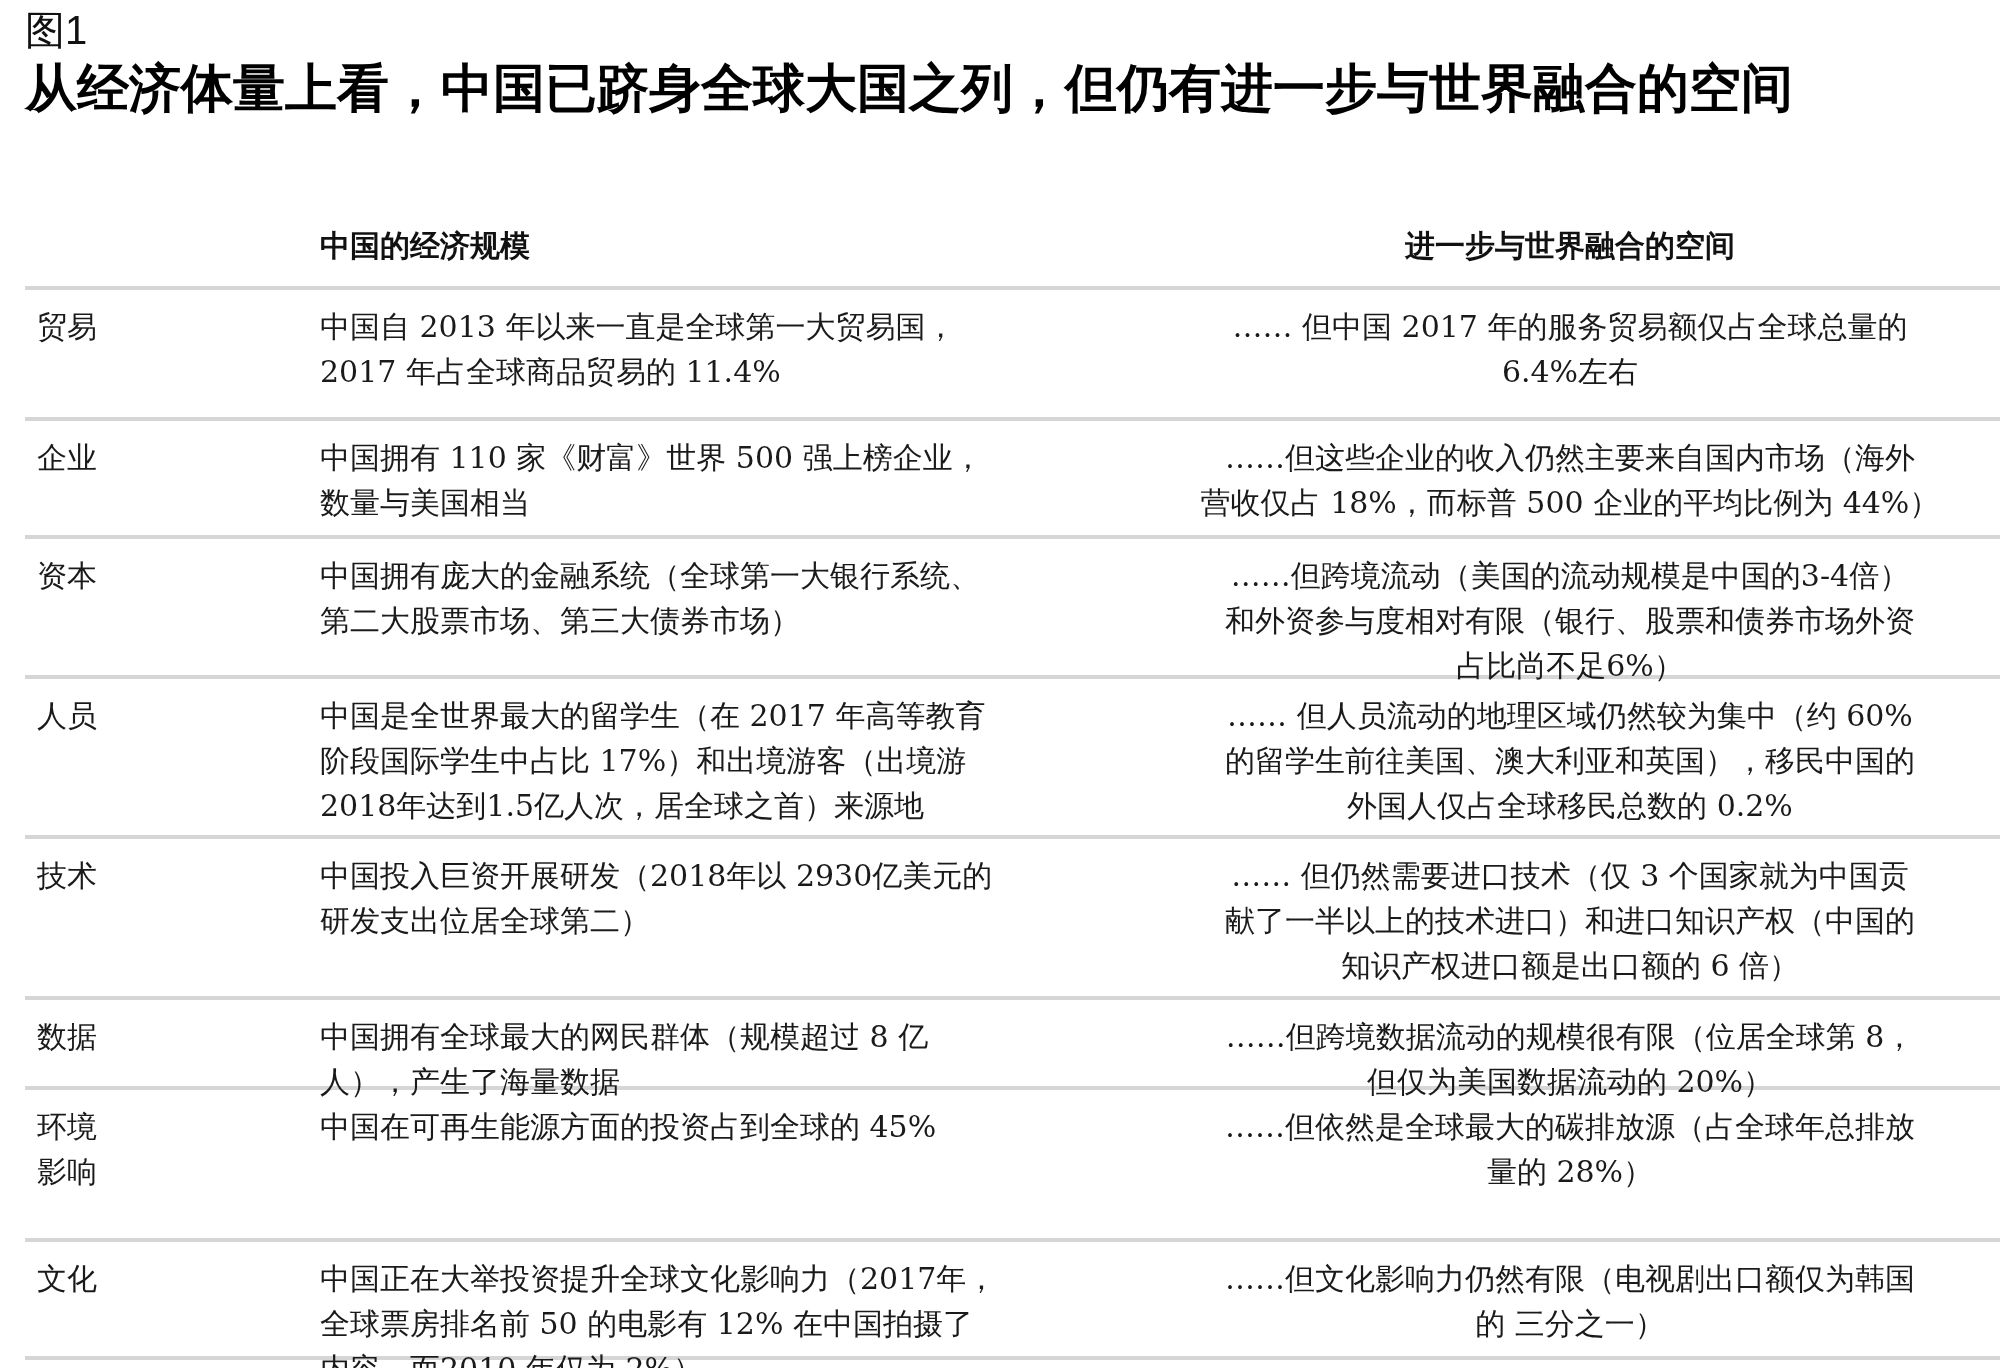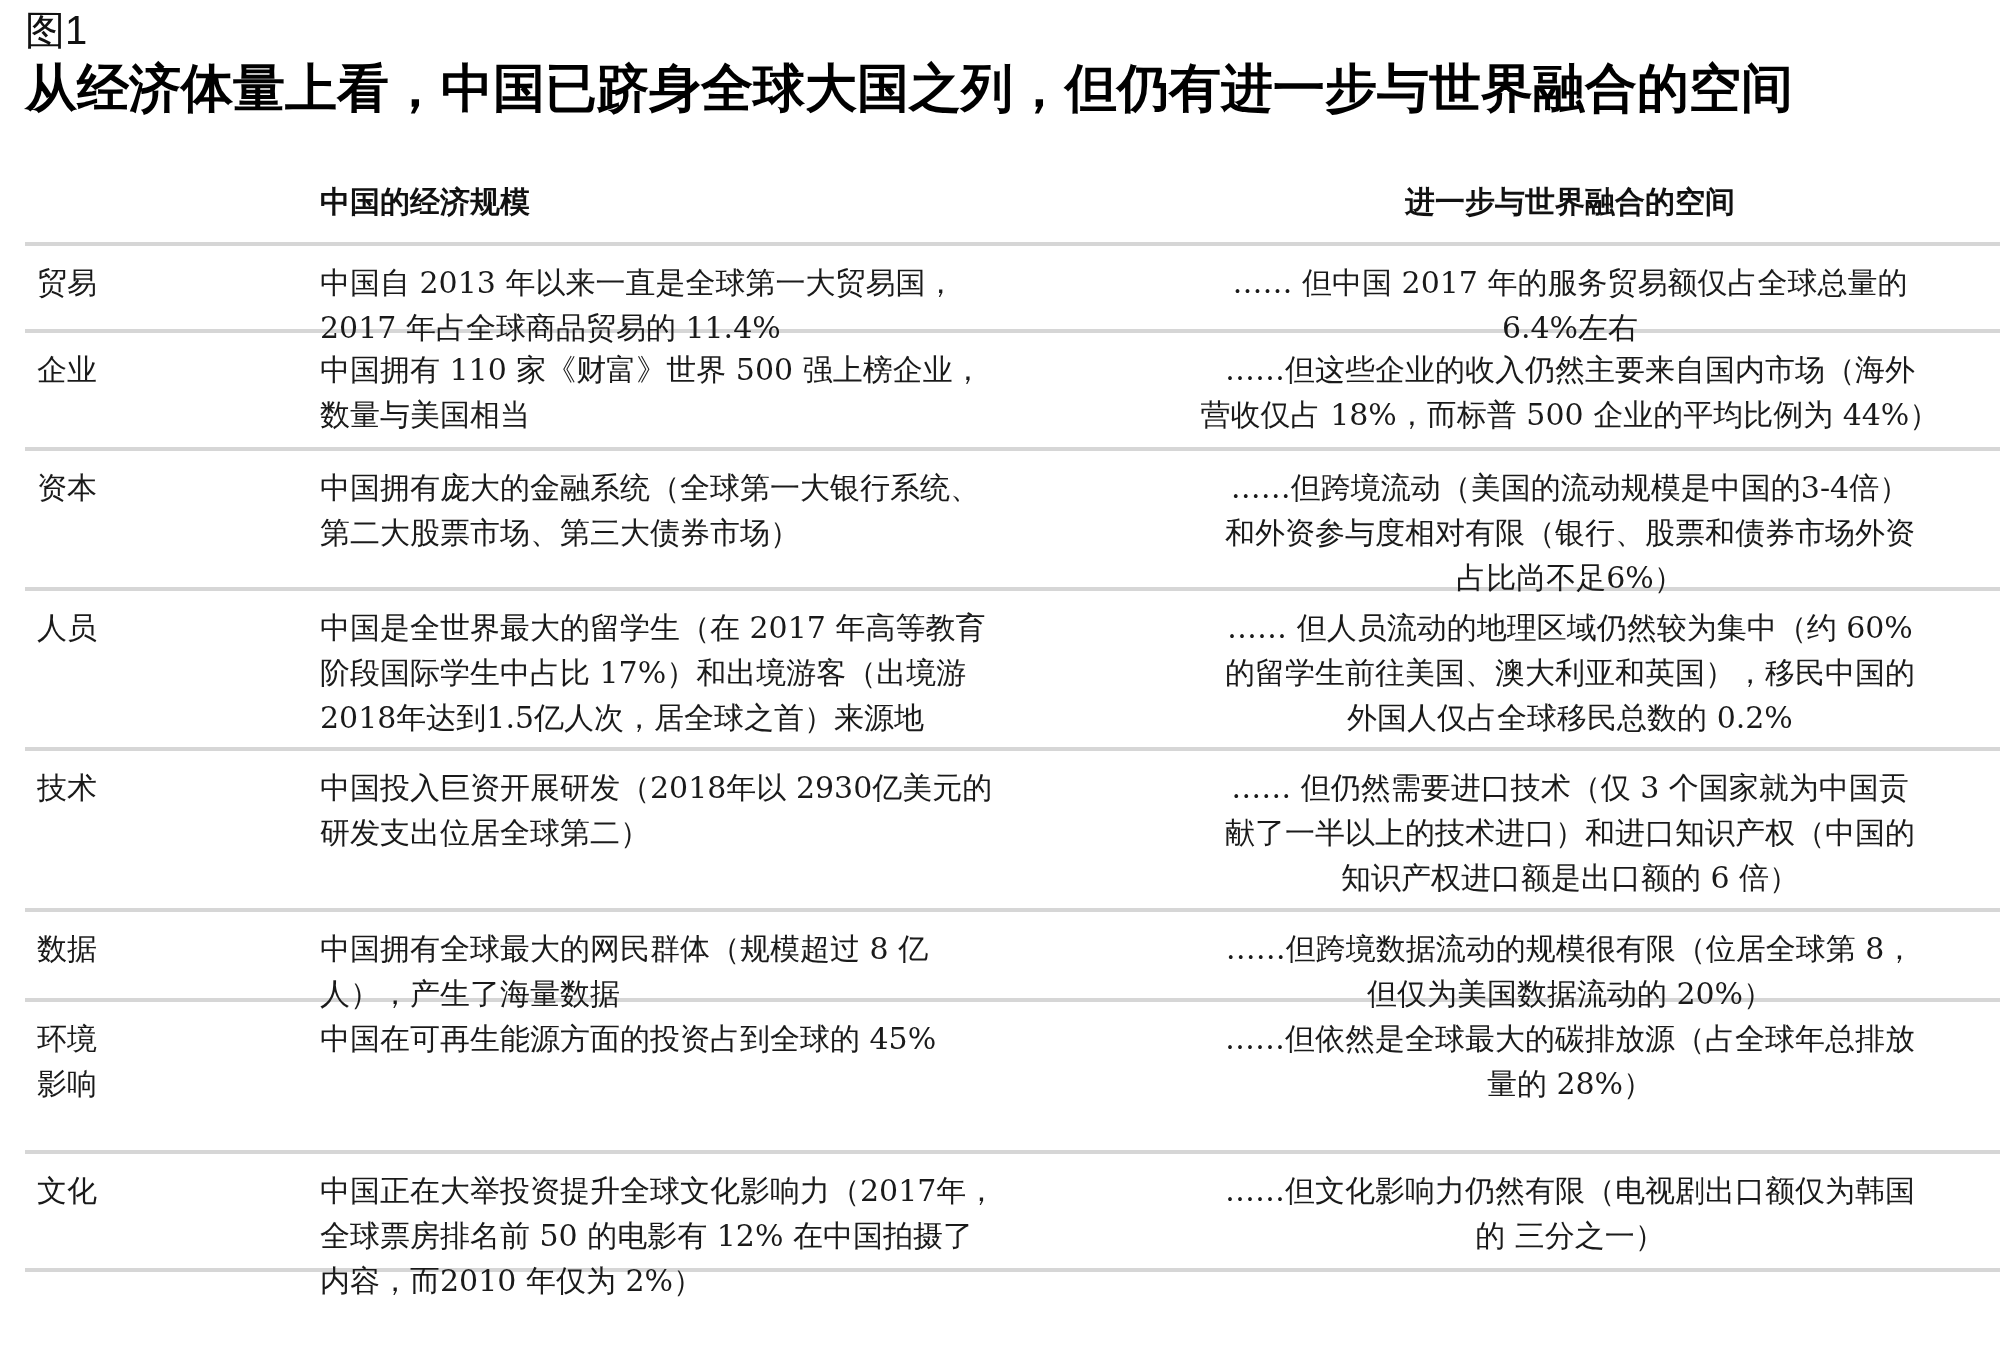--- a/index.html
+++ b/index.html
@@ -39,20 +39,21 @@
     }
     .table {
       position: absolute;
       left: 25px;
       top: 180px;
       width: 1975px;
     }
     .header-row {
       position: relative;
       height: 62px;
+      margin-top: 44px;
     }
     .header-cell {
       position: absolute;
       top: 0;
       font-family: "DejaVu Serif", "Liberation Serif", serif;
       font-weight: 700;
       font-size: 30px;
       line-height: 44px;
       color: #111;
       white-space: nowrap;
@@ -87,21 +88,21 @@
 <div class="fig-title">从经济体量上看，中国已跻身全球大国之列，但仍有进一步与世界融合的空间</div>
 
 <div class="table">
   <div class="header-row">
     <div class="header-cell c-cat"></div>
     <div class="header-cell c-scale">中国的经济规模</div>
     <div class="header-cell c-room">进一步与世界融合的空间</div>
   </div>
   <div class="divider"></div>
 
-  <div class="row" style="height:83px">
+  <div class="row" style="height:127px">
     <div class="cell c-cat">
       <span class="line">贸易</span>
     </div>
     <div class="cell c-scale">
       <span class="line">中国自 2013 年以来一直是全球第一大贸易国，</span>
       <span class="line">2017 年占全球商品贸易的 11.4%</span>
     </div>
     <div class="cell c-room">
       <span class="line">…… 但中国 2017 年的服务贸易额仅占全球总量的</span>
       <span class="line">6.4%左右</span>

